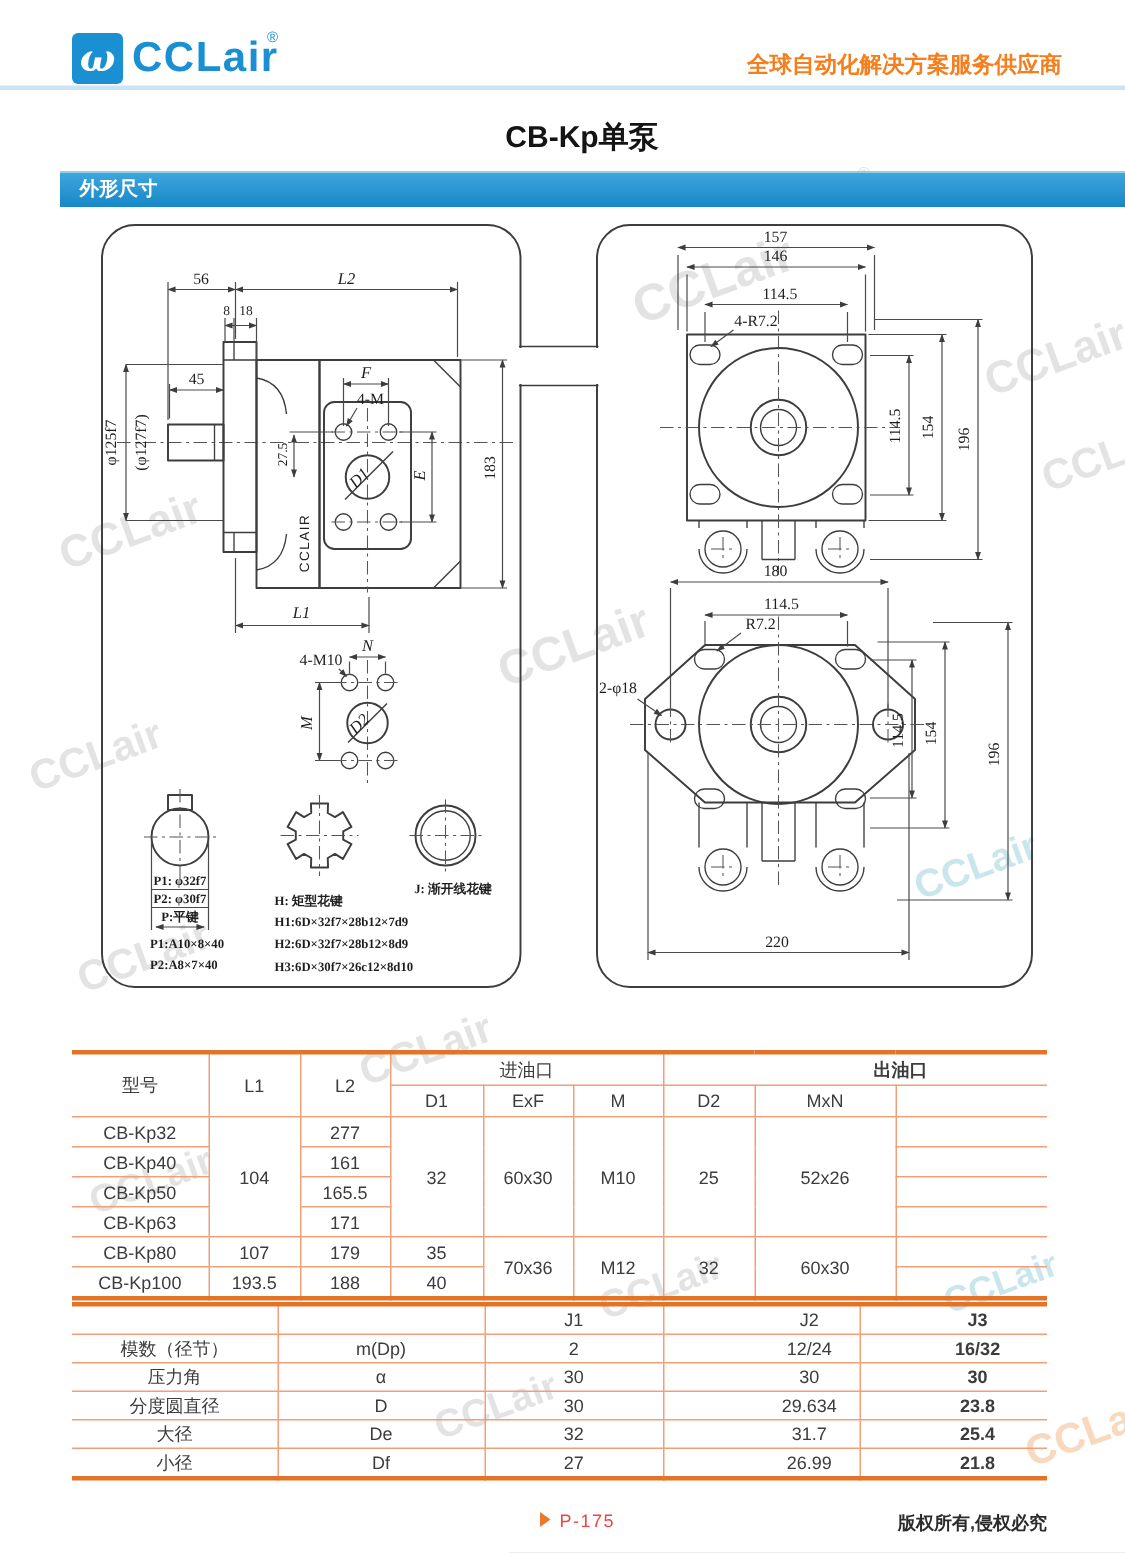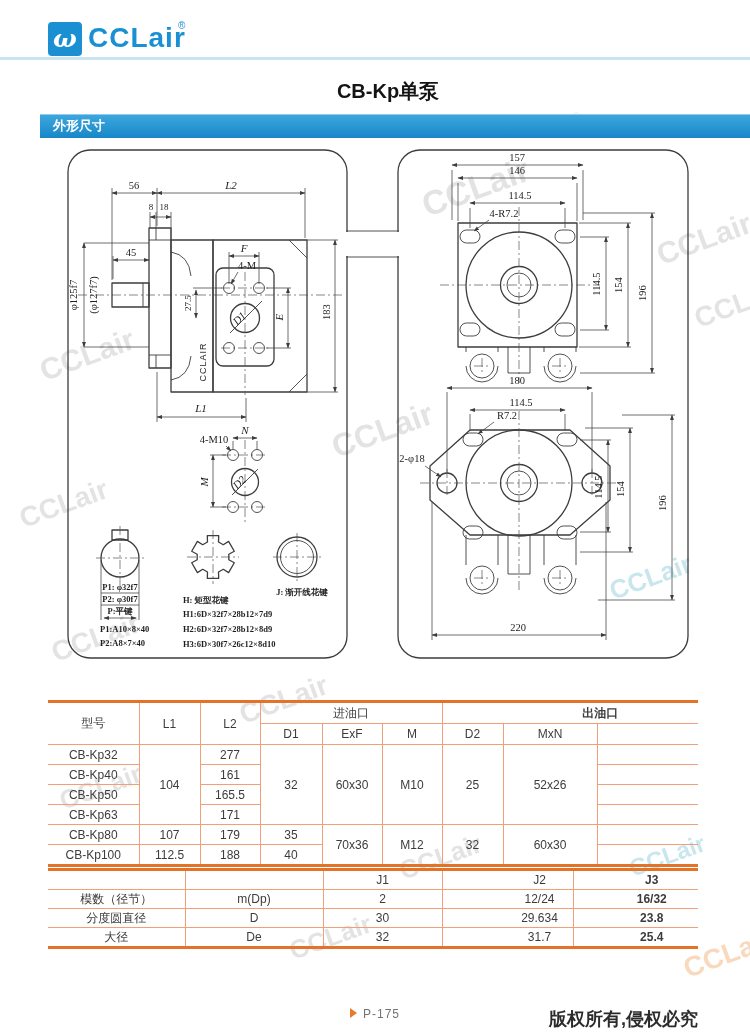--- a/index.html
+++ b/index.html
@@ -38,25 +38,25 @@
   th,td{border-right:1px solid #f0a078;border-bottom:1px solid #f0a078;text-align:center;
         font-weight:normal;font-size:12px;color:#3c3c3c;padding:0;height:19px;
         white-space:nowrap;overflow:hidden;}
   #t2 td,#t2 th{height:18px;}
   th{height:20px;}
   .nf{border-right:none;font-weight:bold;}
   .pl-out{padding-left:60px;}
   .c-j2{padding-left:64px;}
   .c-j3{padding-left:32px;}
   
-  .footer-left{position:absolute;left:350px;top:1007px;font-size:12px;color:#737373;
+  .footer-left{position:absolute;left:360px;top:1007px;font-size:12px;color:#ef4444;
                letter-spacing:1px;}
   .tri{display:inline-block;width:0;height:0;border-left:7px solid #e87a2e;
        border-top:5px solid transparent;border-bottom:5px solid transparent;margin-right:6px;}
-  .footer-right{position:absolute;right:52px;top:1007px;font-size:18px;font-weight:bold;color:#2b2b2b;}
+  .footer-right{position:absolute;right:52px;top:1007px;font-size:12px;font-weight:bold;color:#2b2b2b;}
   
   .wm{position:absolute;font-weight:bold;transform:rotate(-20deg);white-space:nowrap;
       font-family:"Liberation Sans",sans-serif;pointer-events:none;}
   .wm-g{color:#9c9c9c;opacity:.28;}
   .wm-t{color:#5fb6c9;opacity:.33;}
   .wm-o{color:#f0a35c;opacity:.4;}
 </style>
 </head>
 <body>
 
@@ -74,20 +74,21 @@
   <div class="wm wm-g" style="left:398px;top:842px;font-size:26px">CCLair</div>
   <div class="wm wm-t" style="left:628px;top:842px;font-size:24px">CCLair</div>
   <div class="wm wm-g" style="left:288px;top:922px;font-size:26px">CCLair</div>
   <div class="wm wm-o" style="left:682px;top:938px;font-size:28px">CCLair</div>
   <div class="wm wm-g" style="left:693px;top:288px;font-size:28px">CCLair</div>
   <div class="wm wm-g" style="left:572px;top:110px;font-size:11px">®</div>
 
   <div class="logo-box">ω</div>
   <div class="brand">CCLair</div>
   <div class="brand-reg">®</div>
+  <div class="tagline">全球自动化解决方案服务供应商</div>
   <div class="divider"></div>
 
   <div class="page-title">CB-Kp单泵</div>
 
   <div class="section-bar">
     <span>外形尺寸</span>
   </div>
 
   <svg class="drawing" width="640" height="552" viewBox="60 140 640 552">
     <defs>
@@ -352,21 +353,21 @@
       <td>179</td>
       <td>35</td>
       <td rowspan="2">70x36</td>
       <td rowspan="2">M12</td>
       <td rowspan="2">32</td>
       <td rowspan="2">60x30</td>
       <td class="nf"></td>
     </tr>
     <tr>
       <td>CB-Kp100</td>
-      <td>112.5</td>
+      <td>193.5</td>
       <td>188</td>
       <td>40</td>
       <td class="nf"></td>
     </tr>
   </tbody>
     </table>
 
   <table id="t2">
     <colgroup>
         <col style="width:137px">
@@ -384,33 +385,47 @@
       <th class="nf c-j3">J3</th>
     </tr>
     <tr>
       <td>模数（径节）</td>
       <td>m(Dp)</td>
       <td>2</td>
       <td class="c-j2">12/24</td>
       <td class="nf c-j3">16/32</td>
     </tr>
     <tr>
+      <td>压力角</td>
+      <td>α</td>
+      <td>30</td>
+      <td class="c-j2">30</td>
+      <td class="nf c-j3">30</td>
+    </tr>
+    <tr>
       <td>分度圆直径</td>
       <td>D</td>
       <td>30</td>
       <td class="c-j2">29.634</td>
       <td class="nf c-j3">23.8</td>
     </tr>
     <tr>
       <td>大径</td>
       <td>De</td>
       <td>32</td>
       <td class="c-j2">31.7</td>
       <td class="nf c-j3">25.4</td>
     </tr>
+    <tr>
+      <td>小径</td>
+      <td>Df</td>
+      <td>27</td>
+      <td class="c-j2">26.99</td>
+      <td class="nf c-j3">21.8</td>
+    </tr>
   </tbody>
     </table>
 
   <div class="footer-left">
     <span class="tri"></span><span>P-175</span>
   </div>
   <div class="footer-right">版权所有,侵权必究</div>
 
 </div>
 

